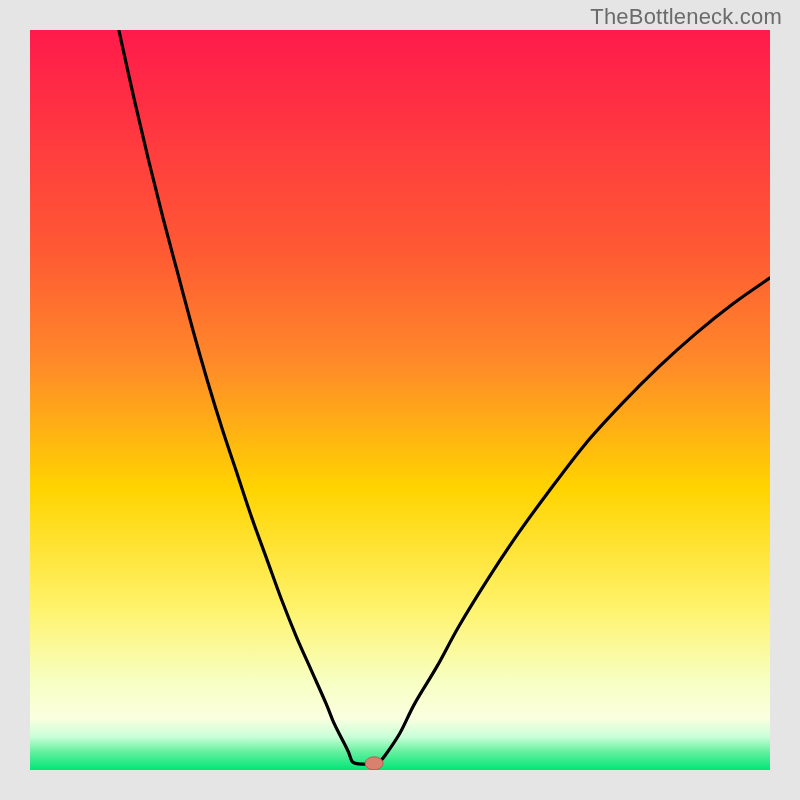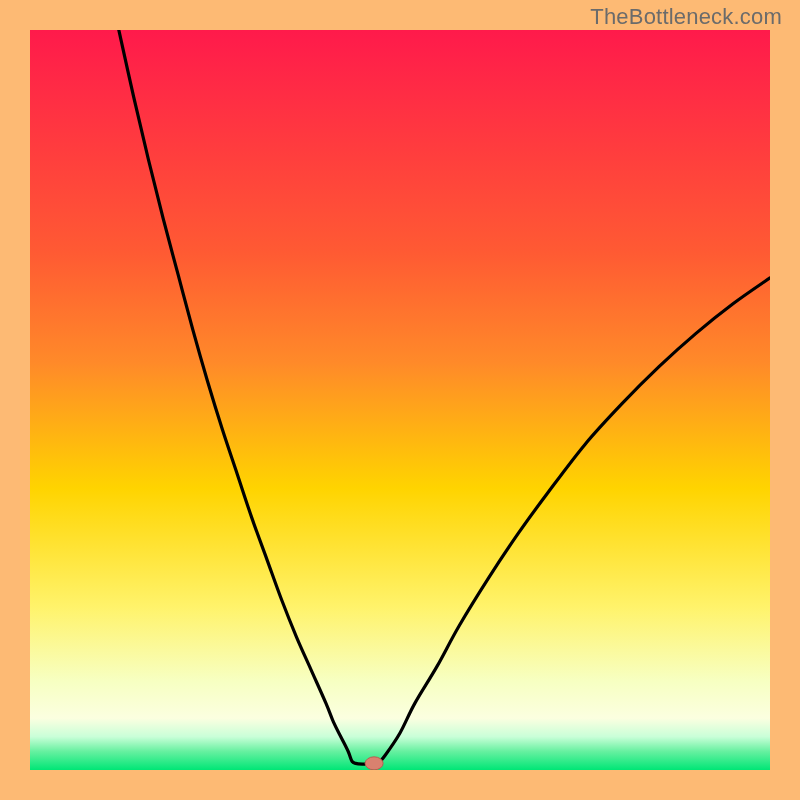--- a/index.html
+++ b/index.html
@@ -8,21 +8,21 @@
     background: #000;
     width: 800px;
     height: 800px;
     overflow: hidden;
     font-family: Arial, Helvetica, sans-serif;
   }
   .frame {
     position: relative;
     width: 800px;
     height: 800px;
-    background: #fdba74;
+    background: #e5e5e5;
   }
   .watermark {
     position: absolute;
     top: 4px;
     right: 18px;
     color: #6b6b6b;
     font-size: 22px;
     font-weight: 500;
     letter-spacing: 0.2px;
   }

